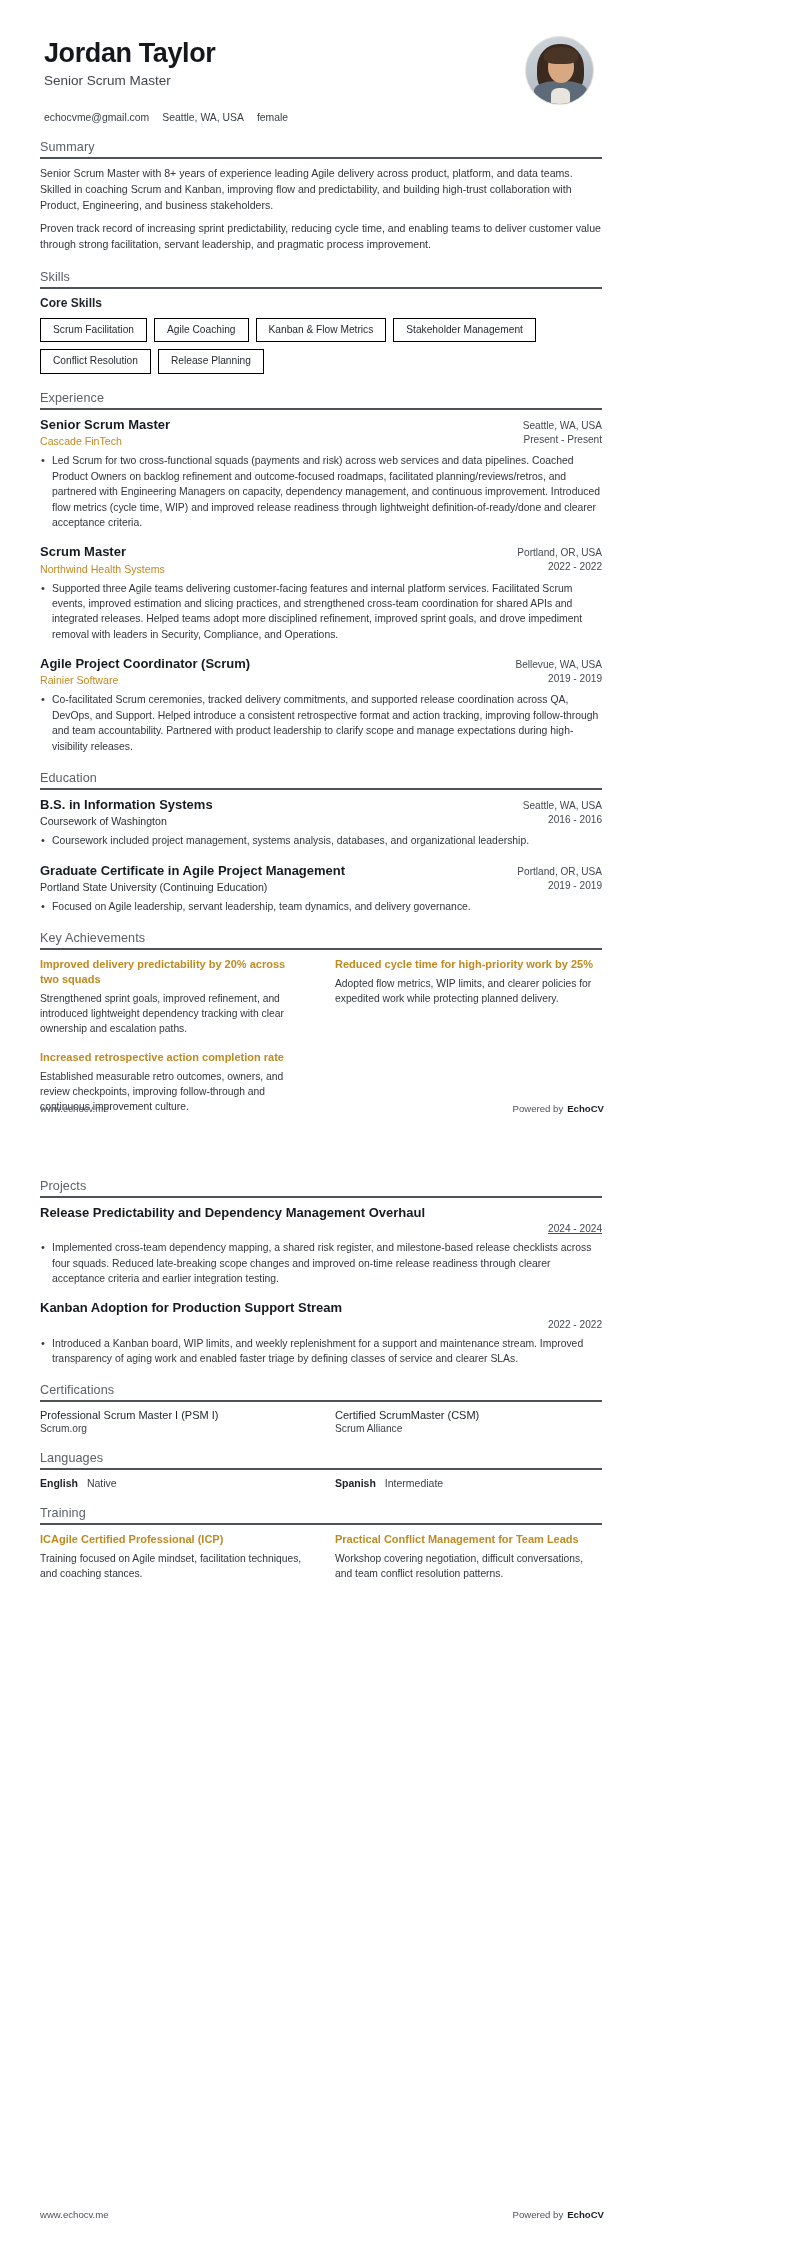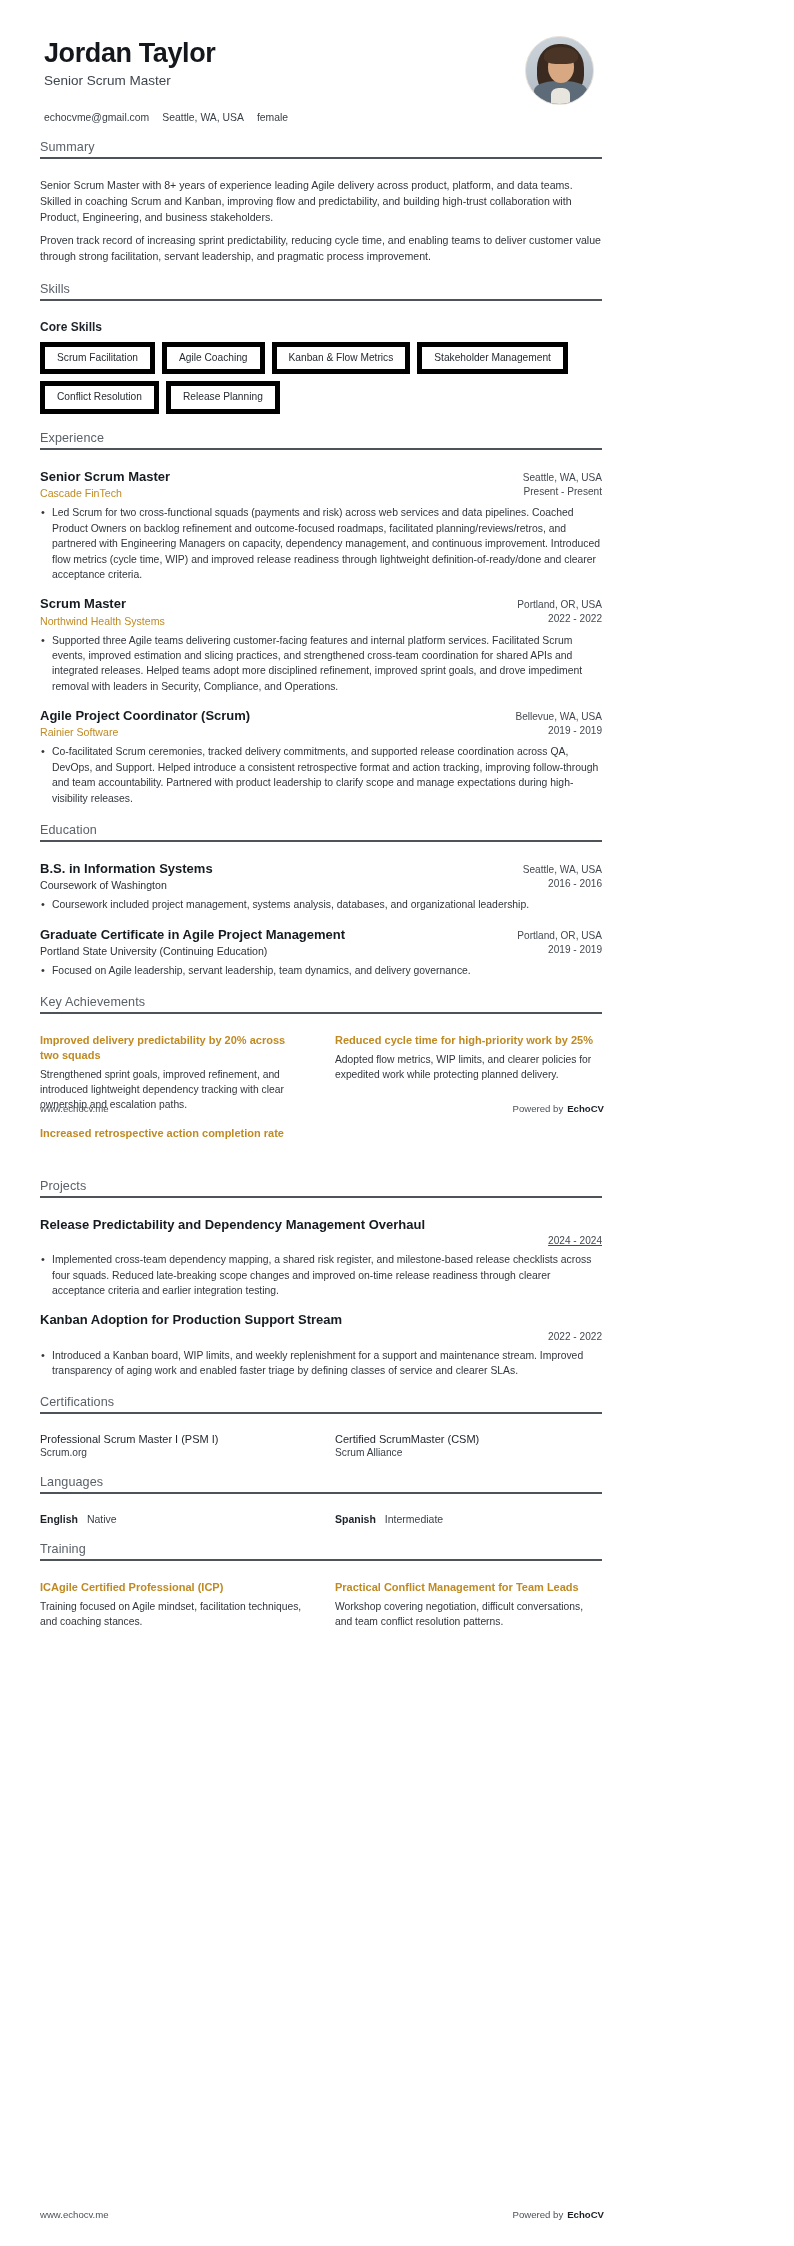--- a/index.html
+++ b/index.html
@@ -97,40 +97,40 @@
     color: #5b6169;
     font-weight: 400;
     padding-bottom: 3px;
     letter-spacing: 0.1px;
   }
   .section-rule {
     height: 2px;
     background: #4e535a;
     width: 100%;
   }
-  .section-body { padding-top: 19px; }
+  .section-body { padding-top: 7px; }
 
   .para {
     font-size: 10.6px;
     line-height: 1.5;
     color: #31363d;
     margin-bottom: 7px;
   }
   .para:last-child { margin-bottom: 0; }
 
   
   .skill-group-title {
     font-size: 12px;
     font-weight: bold;
     color: #1e232a;
     margin-bottom: 8px;
   }
   .chips { display: flex; flex-wrap: wrap; gap: 7px; }
   .chip {
-    border: 5px solid #000000;
+    border: 1px solid #000000;
     font-size: 10.2px;
     color: #262b32;
     padding: 5px 12px;
     line-height: 1.25;
     background: #fff;
   }
 
   
   .entry { margin-bottom: 14px; }
   .entry:last-child { margin-bottom: 2px; }

